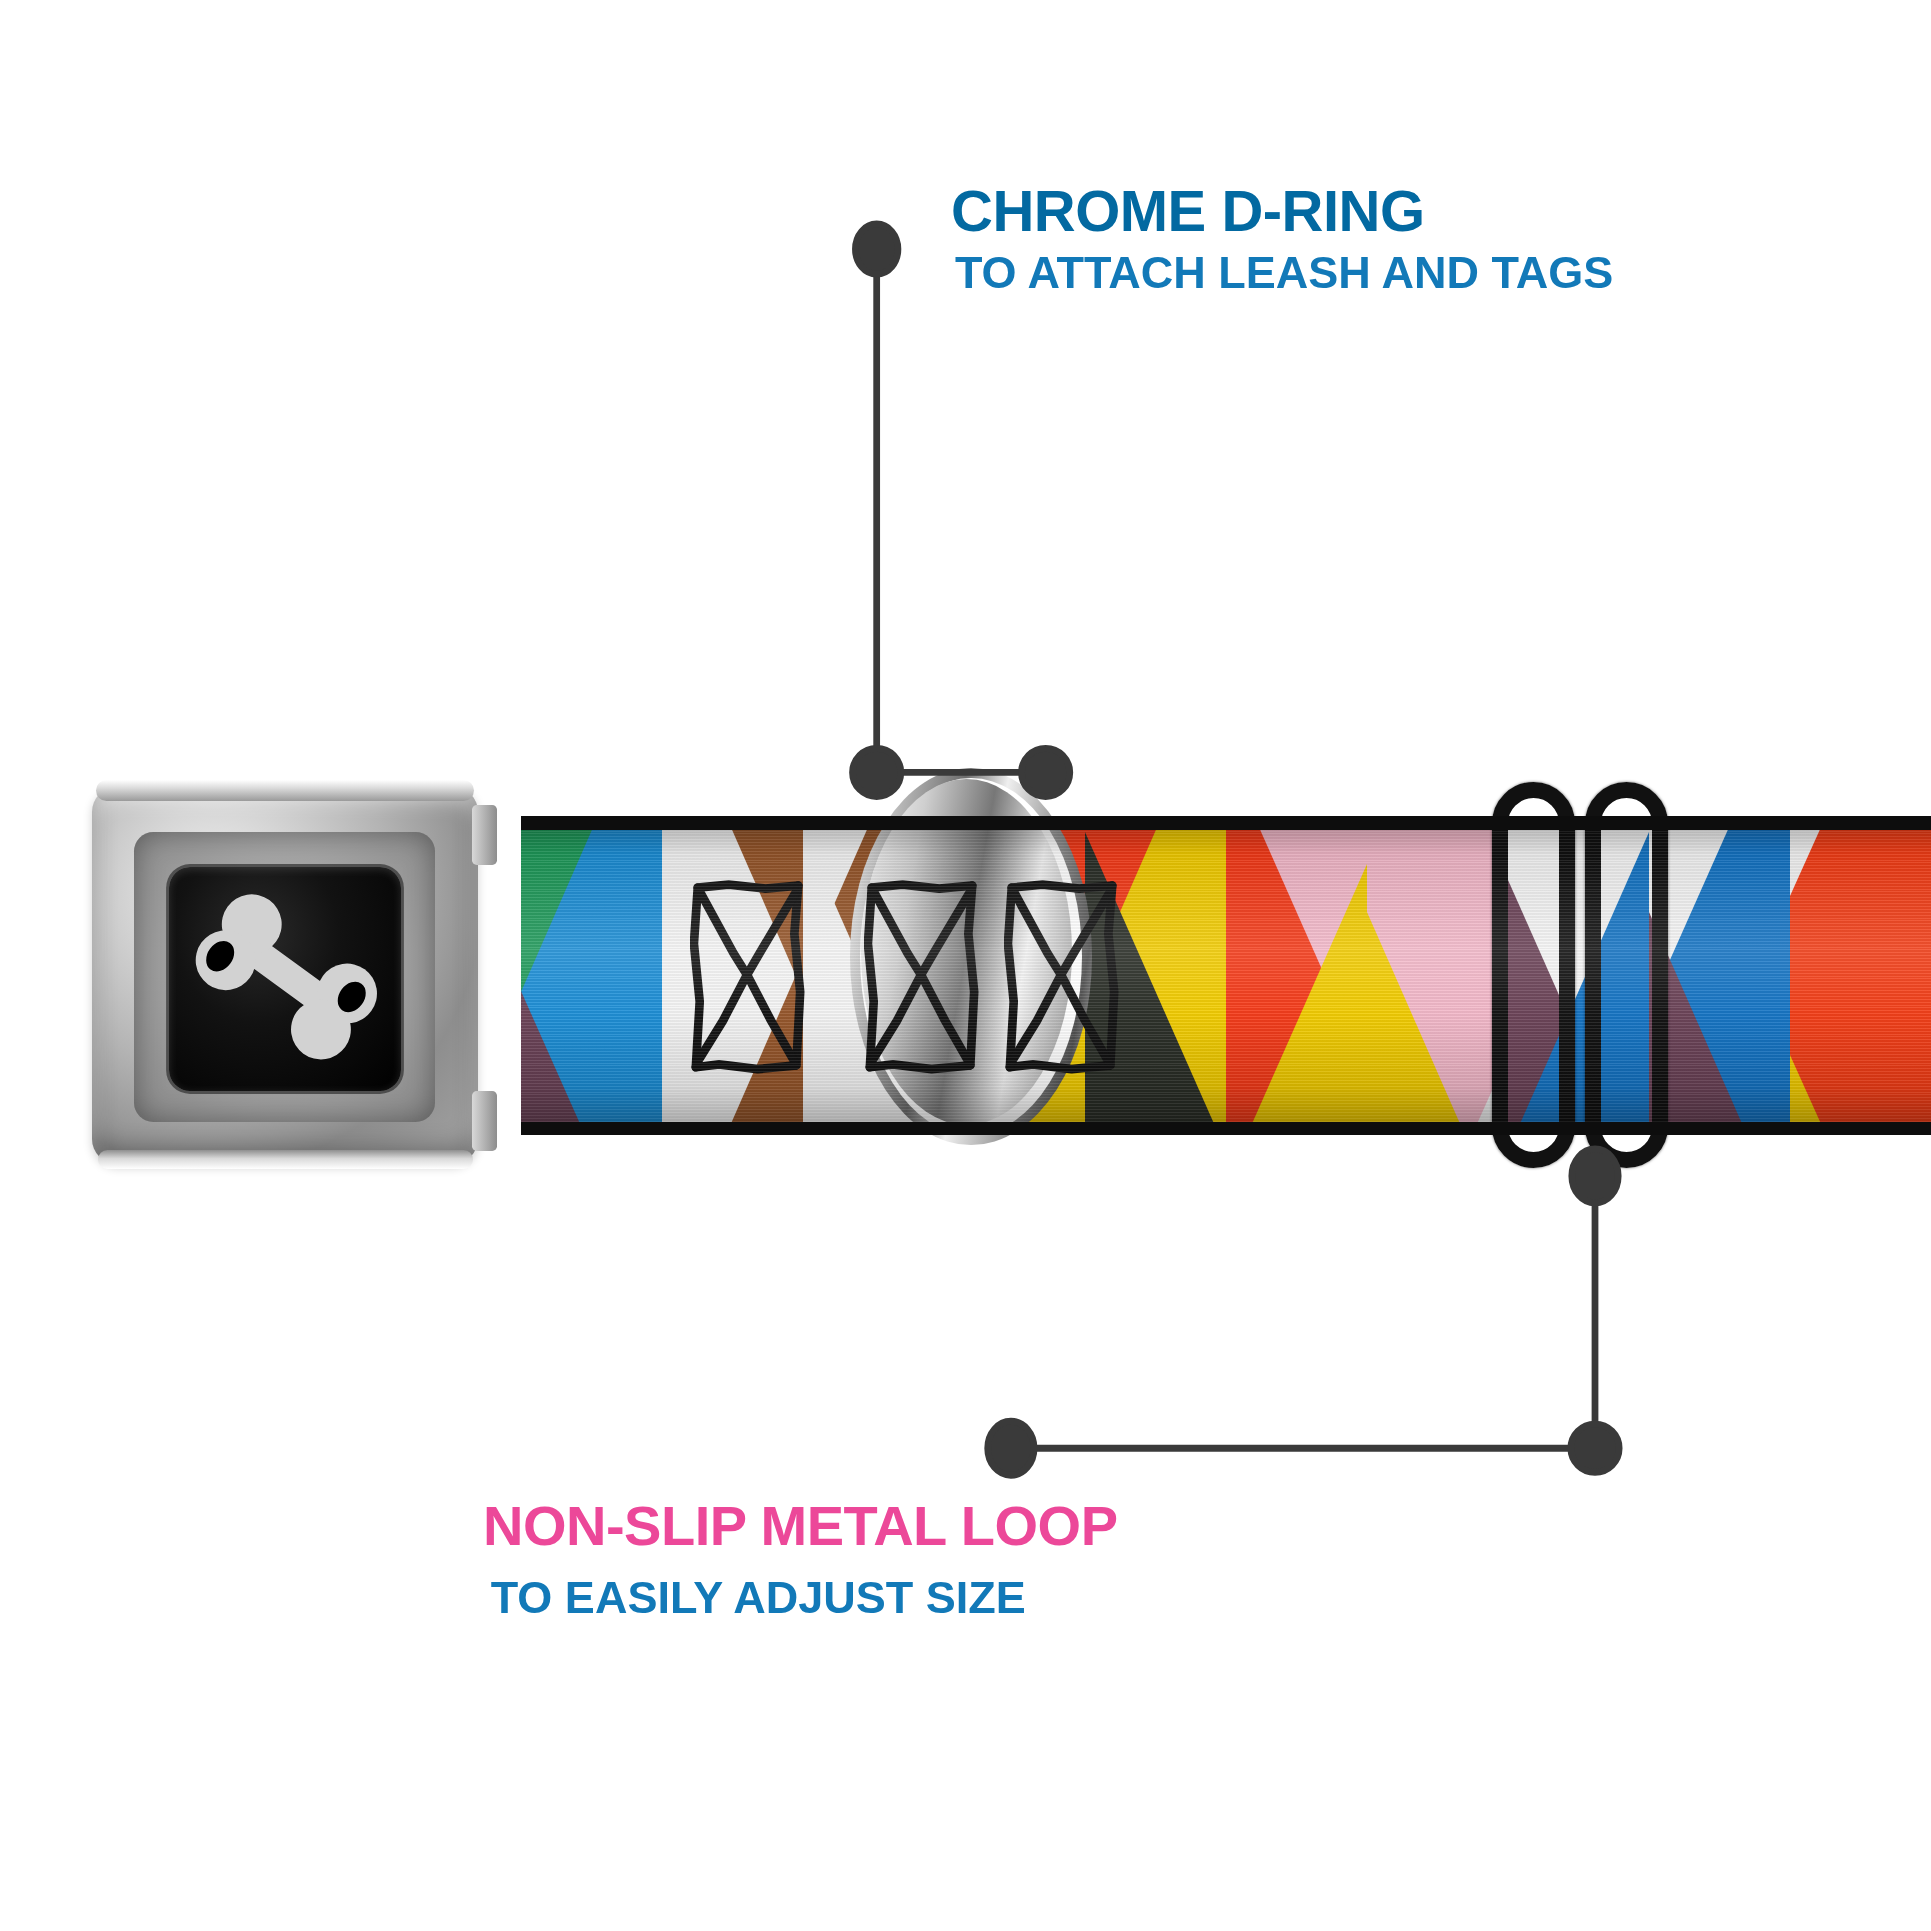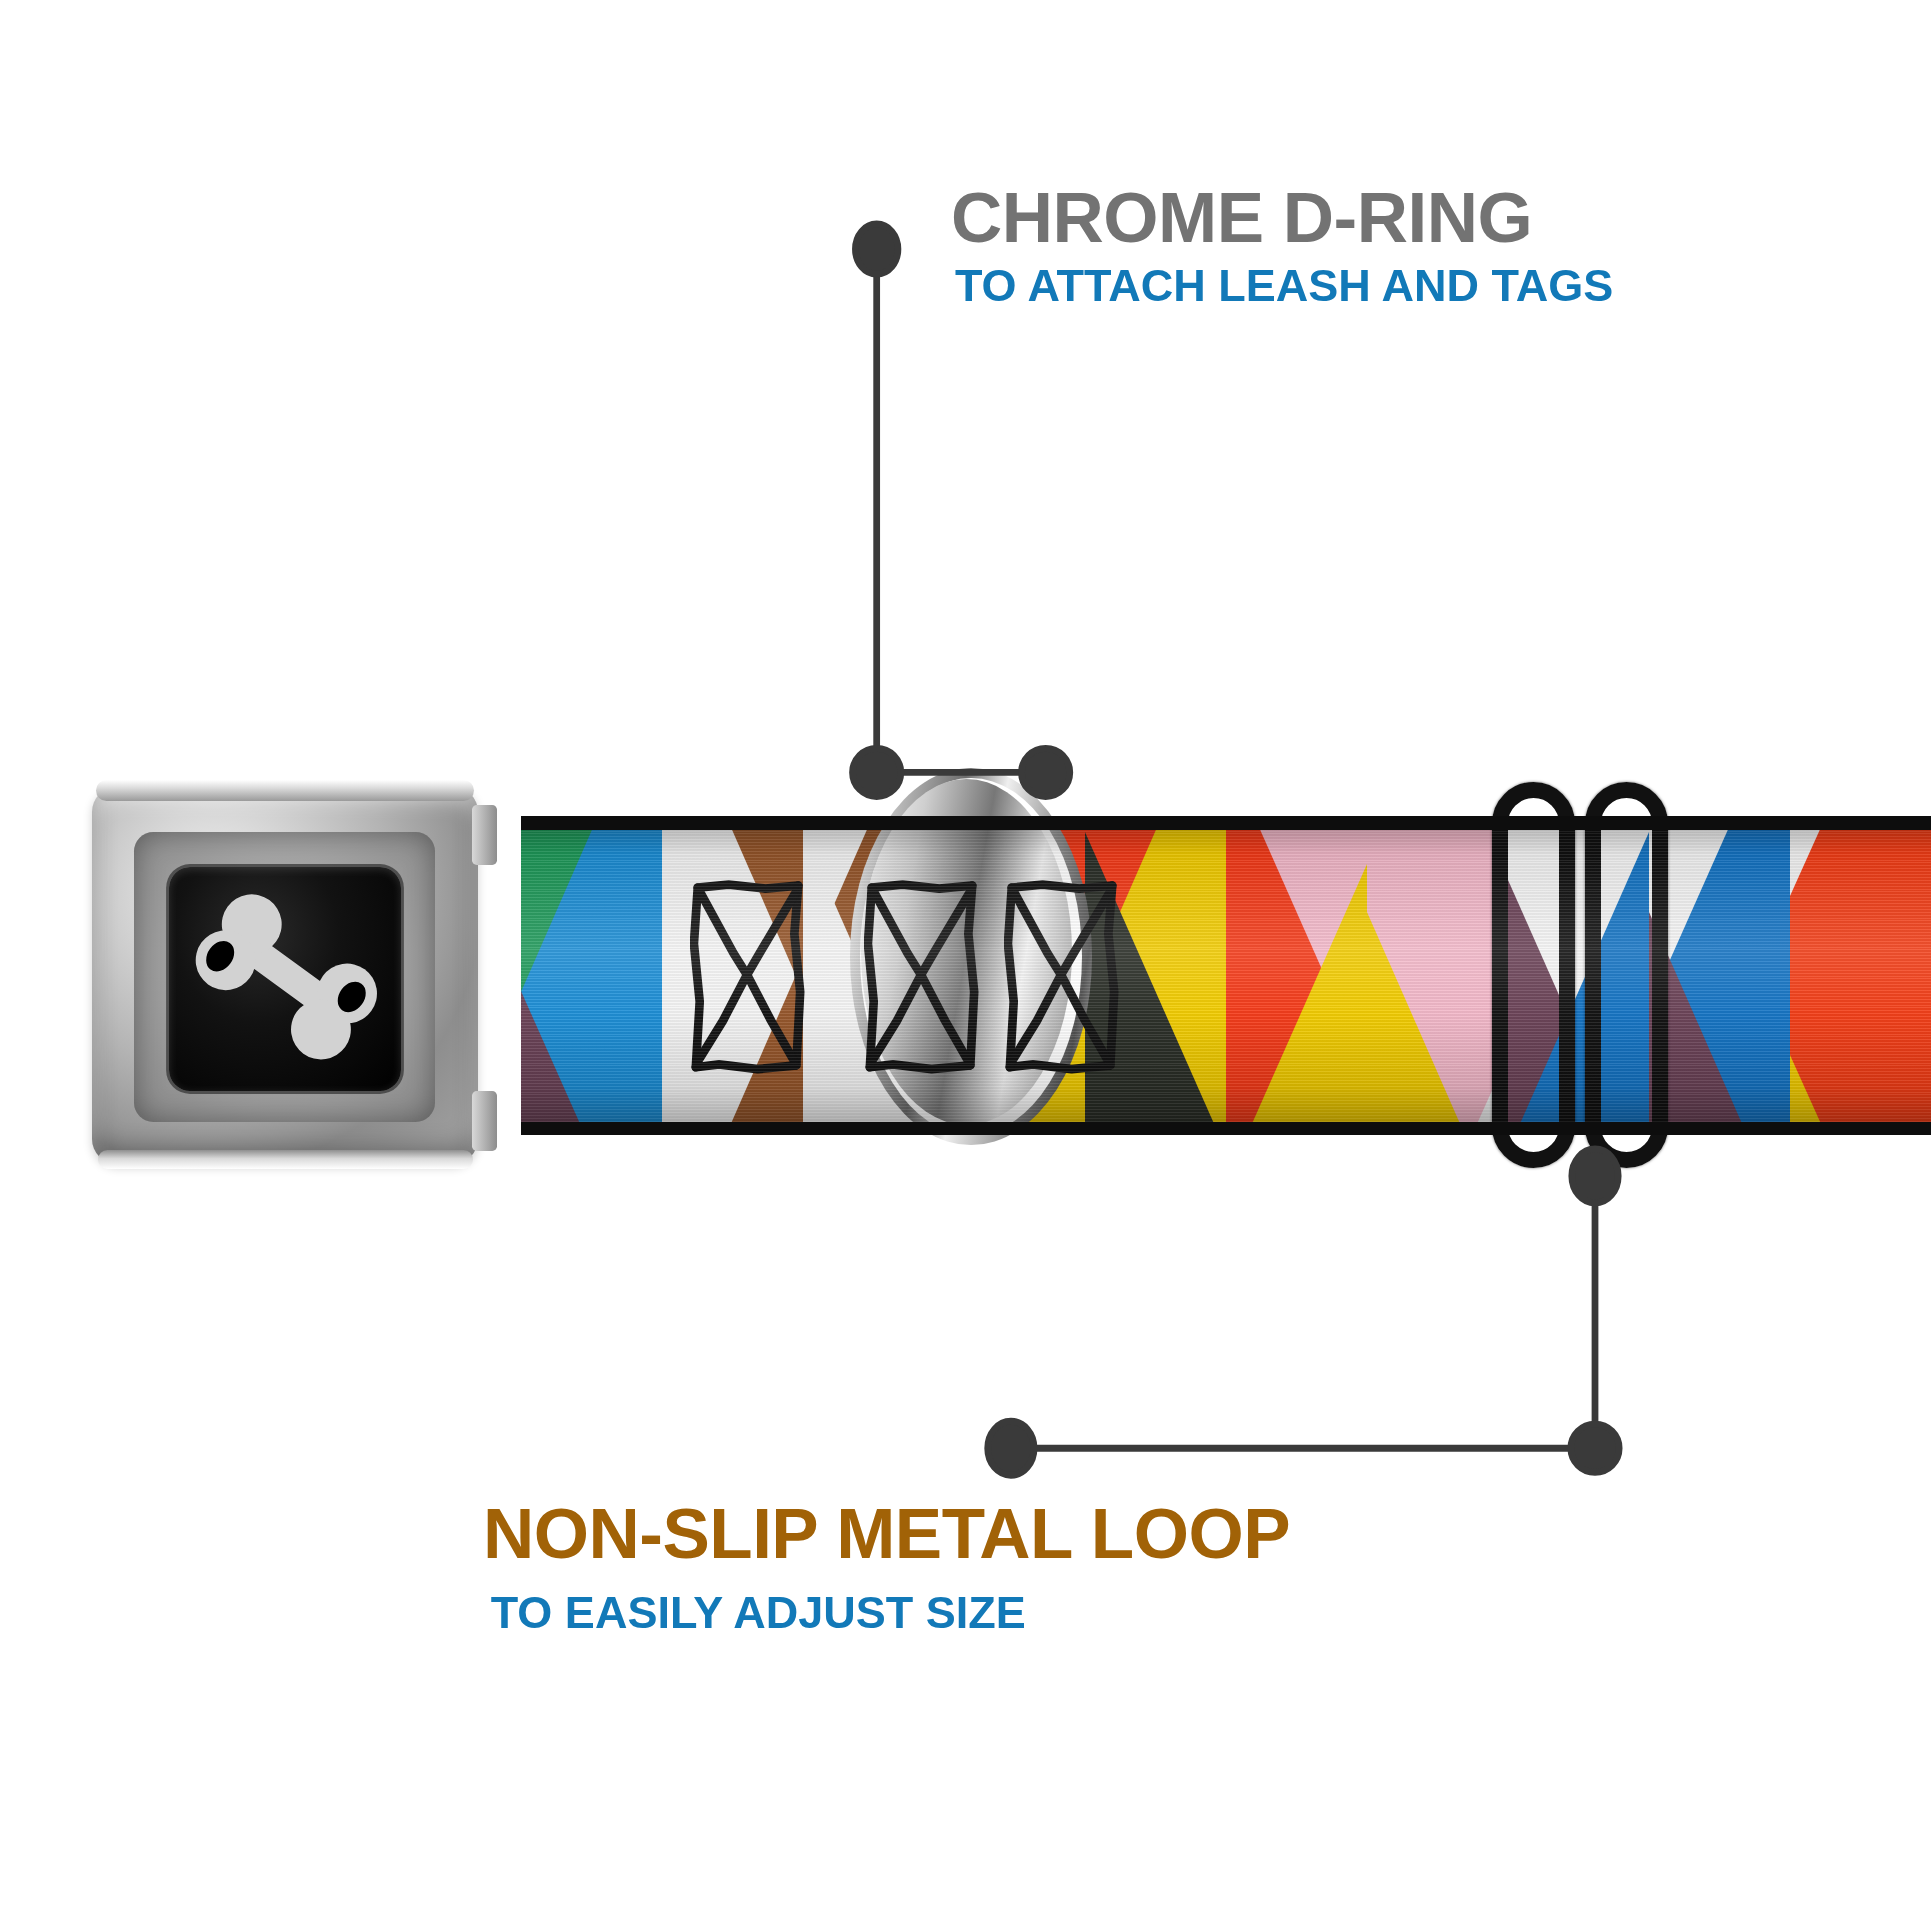--- a/index.html
+++ b/index.html
@@ -21,25 +21,25 @@
     white-space:nowrap;
   }
   .callout .sub{
     font-weight:bold;
     letter-spacing:0px;
     line-height:1;
     white-space:nowrap;
   }
 
   #callout-dring{left:951px;top:182px;}
-  #callout-dring .title{font-size:71px;color:#737373;}
+  #callout-dring .title{font-size:58px;color:#0369a1;}
   #callout-dring .sub{font-size:45px;color:#1279b8;margin-top:10px;margin-left:3.9px;}
 
   #callout-loop{left:483px;top:1498px;}
-  #callout-loop .title{font-size:71px;color:#a16207;}
+  #callout-loop .title{font-size:56px;color:#ec4899;}
   #callout-loop .sub{font-size:45px;color:#1279b8;margin-top:21px;margin-left:7.7px;}
 
   
   #leaders{position:absolute;left:0;top:0;width:1931px;height:1931px;pointer-events:none;}
 
   
   #collar{position:absolute;left:0px;top:0px;width:1931px;height:1931px;}
 
   
   .strap{

